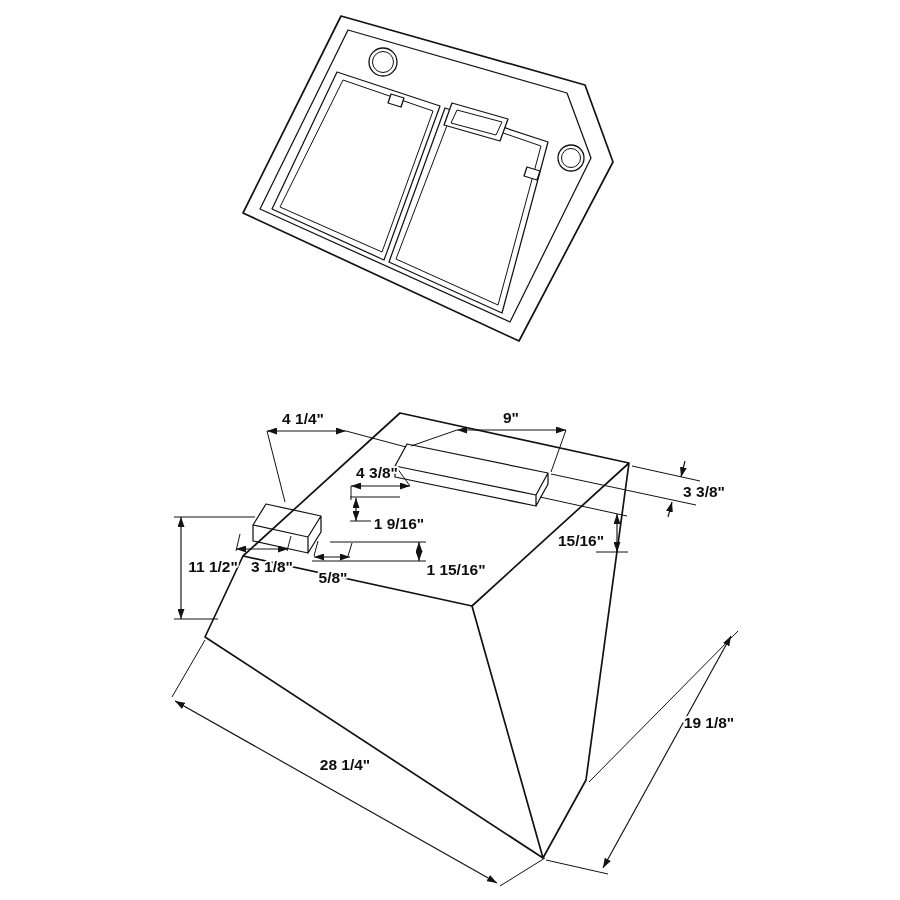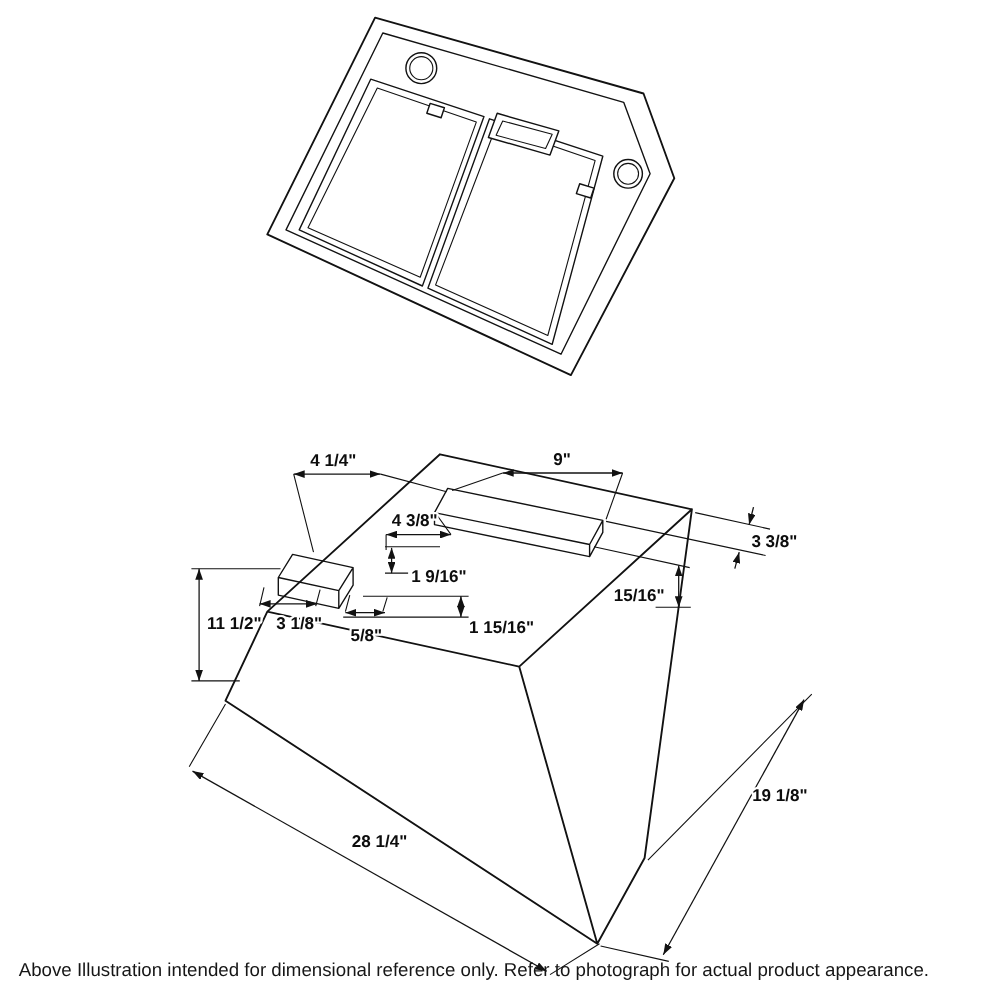--- a/index.html
+++ b/index.html
@@ -142,14 +142,13 @@
       <text class="dimlbl" x="345" y="770">28 1/4"</text>
     </g>
 
     <g>
       <path class="ext" d="M546,860 L608,874 M589,782 L738,631"></path>
       <line class="dim" x1="603" y1="868" x2="731" y2="636" marker-start="url(#ah)" marker-end="url(#ah)"></line>
       <text class="dimlbl" x="709" y="728">19 1/8"</text>
     </g>
   </svg>
 
-  <div id="caption">Above Illustration intended for dimensional reference only. Refer to photograph for actual product appearance.</div>
 </div>
 
 </body></html>

